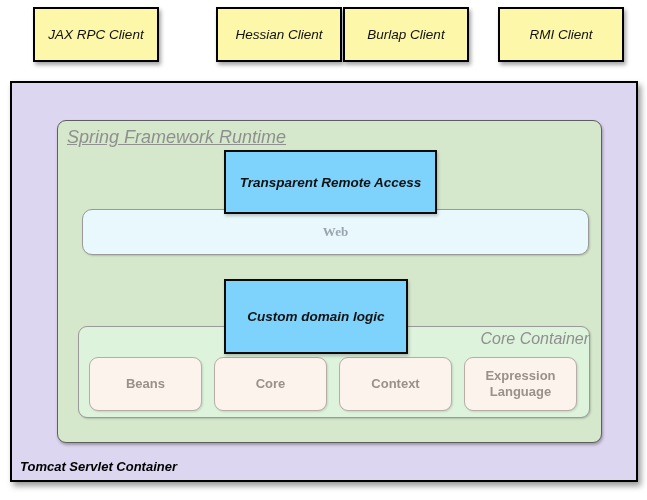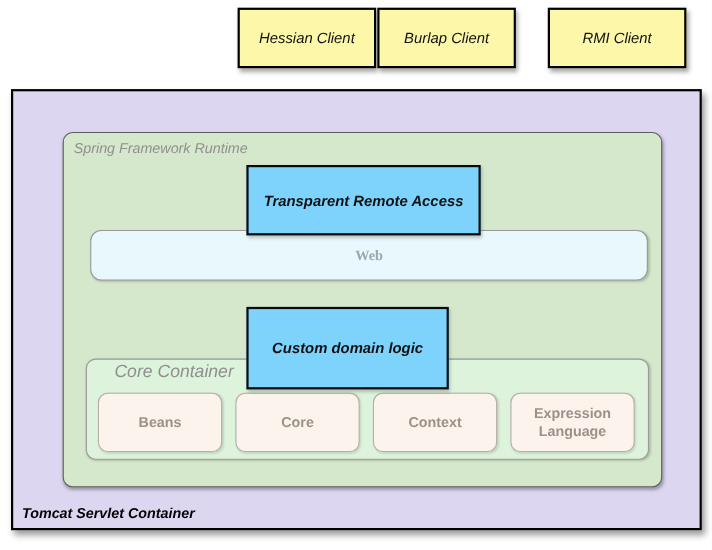--- a/index.html
+++ b/index.html
@@ -41,21 +41,21 @@
   
   .runtime {
     position: absolute; left: 45px; top: 37px; width: 545px; height: 323px;
     background: #d6e8cc;
     border: 1.5px solid #5f5f5f;
     border-radius: 9px;
     box-shadow: 1px 2px 3px rgba(0,0,0,0.30);
   }
   .runtime-label {
     position: absolute; left: 9px; top: 6px;
-    font-size: 13px; font-style: italic; color: #8f8f8f;
+    font-size: 18px; font-style: italic; color: #8f8f8f; text-decoration: underline;
   }
 
   
   .web-bar {
     position: absolute; left: 24px; top: 88px; width: 507px; height: 46px;
     background: #e9f8fc;
     border: 1px solid #9a9a9a;
     border-radius: 10px;
     box-shadow: 1px 1px 2px rgba(0,0,0,0.18);
     display: flex; align-items: center; justify-content: center;
@@ -79,22 +79,22 @@
   
   .core-container {
     position: absolute; left: 20px; top: 205px; width: 512px; height: 92px;
     background: #ddf3dc;
     border: 1px solid #9a9a9a;
     border-radius: 9px;
     box-shadow: 1px 1px 2px rgba(0,0,0,0.18);
   }
   .core-title {
     position: absolute; top: 3px; left: 0; width: 100%;
-    text-align: left;
-    font-size: 16px; font-style: italic; color: #8f8f8f; margin-left: 25px;
+    text-align: right;
+    font-size: 16px; font-style: italic; color: #8f8f8f;
   }
   .module-box {
     position: absolute; top: 30px; width: 113px; height: 54px;
     background: #fdf3ed;
     border: 1px solid #b7aca6;
     border-radius: 9px;
     box-shadow: 1px 1px 2px rgba(0,0,0,0.12);
     display: flex; align-items: center; justify-content: center;
     font-size: 13px; font-weight: bold; color: #9a9189;
     text-align: center; line-height: 1.25; padding: 0 8px;
@@ -102,20 +102,23 @@
   .module-1 { left: 10px; }
   .module-2 { left: 135px; }
   .module-3 { left: 260px; }
   .module-4 { left: 385px; }
 </style>
 </head>
 <body>
 
 <div class="stage">
 
+  <div class="client-box client-1">
+    <span>JAX RPC Client</span>
+  </div>
   <div class="client-box client-2">
     <span>Hessian Client</span>
   </div>
   <div class="client-box client-3">
     <span>Burlap Client</span>
   </div>
   <div class="client-box client-4">
     <span>RMI Client</span>
   </div>
 

